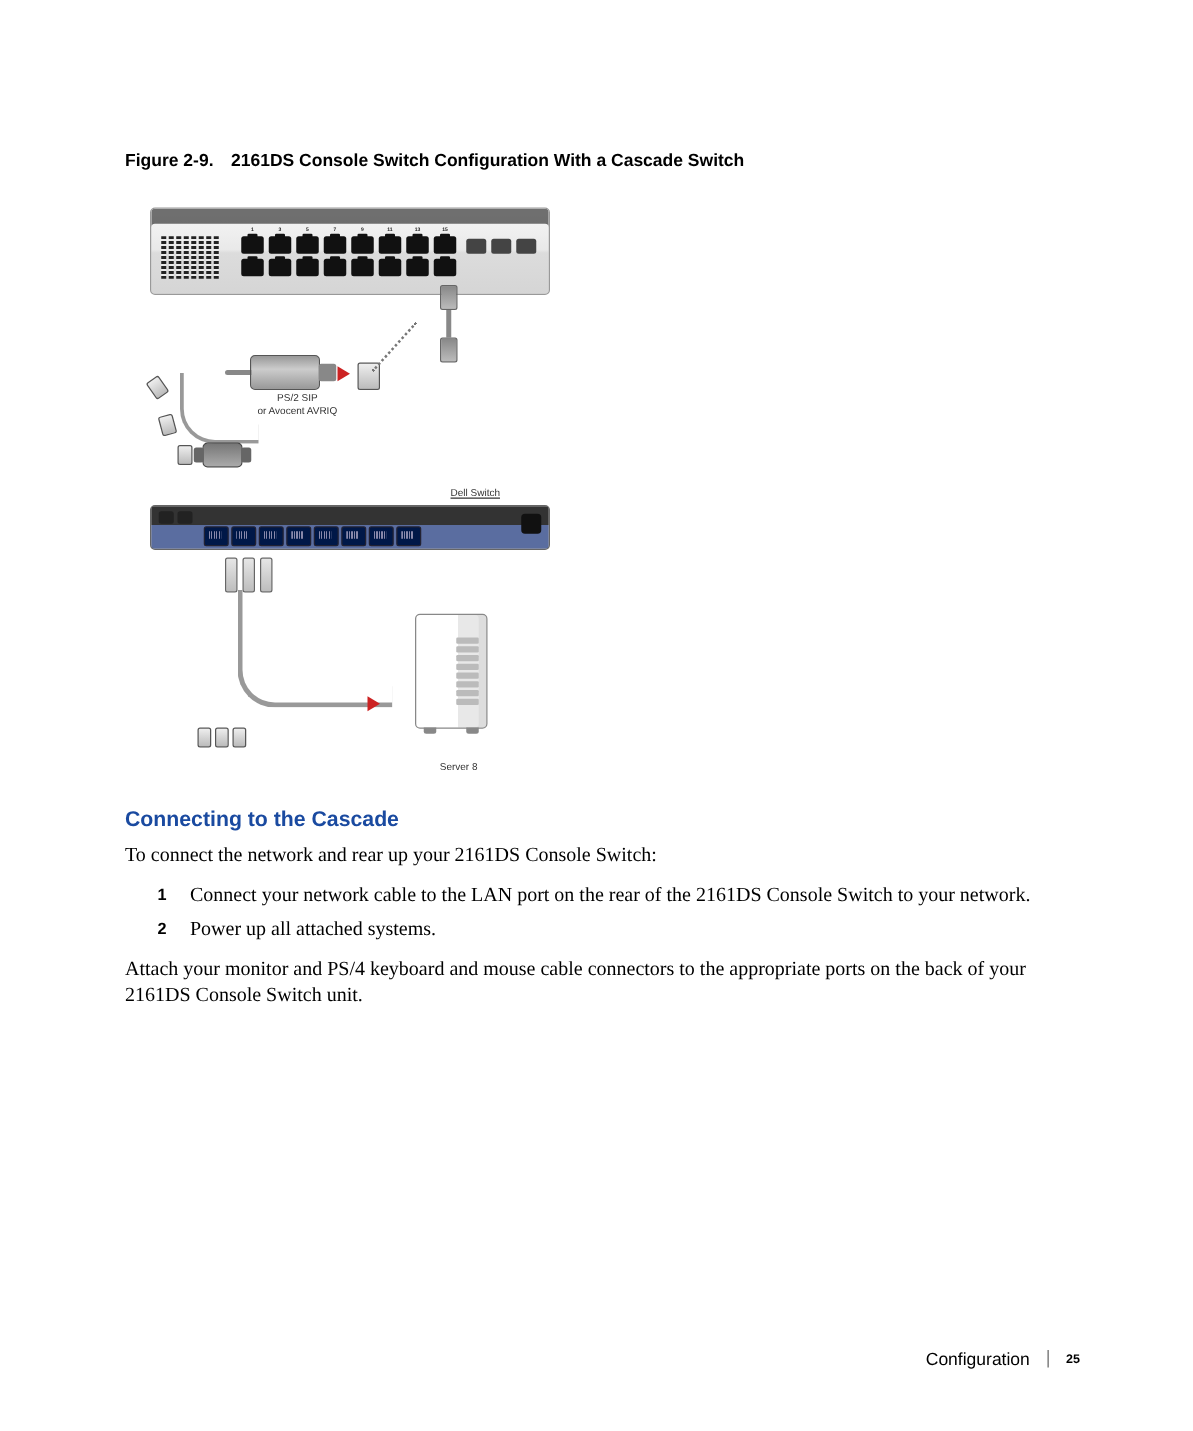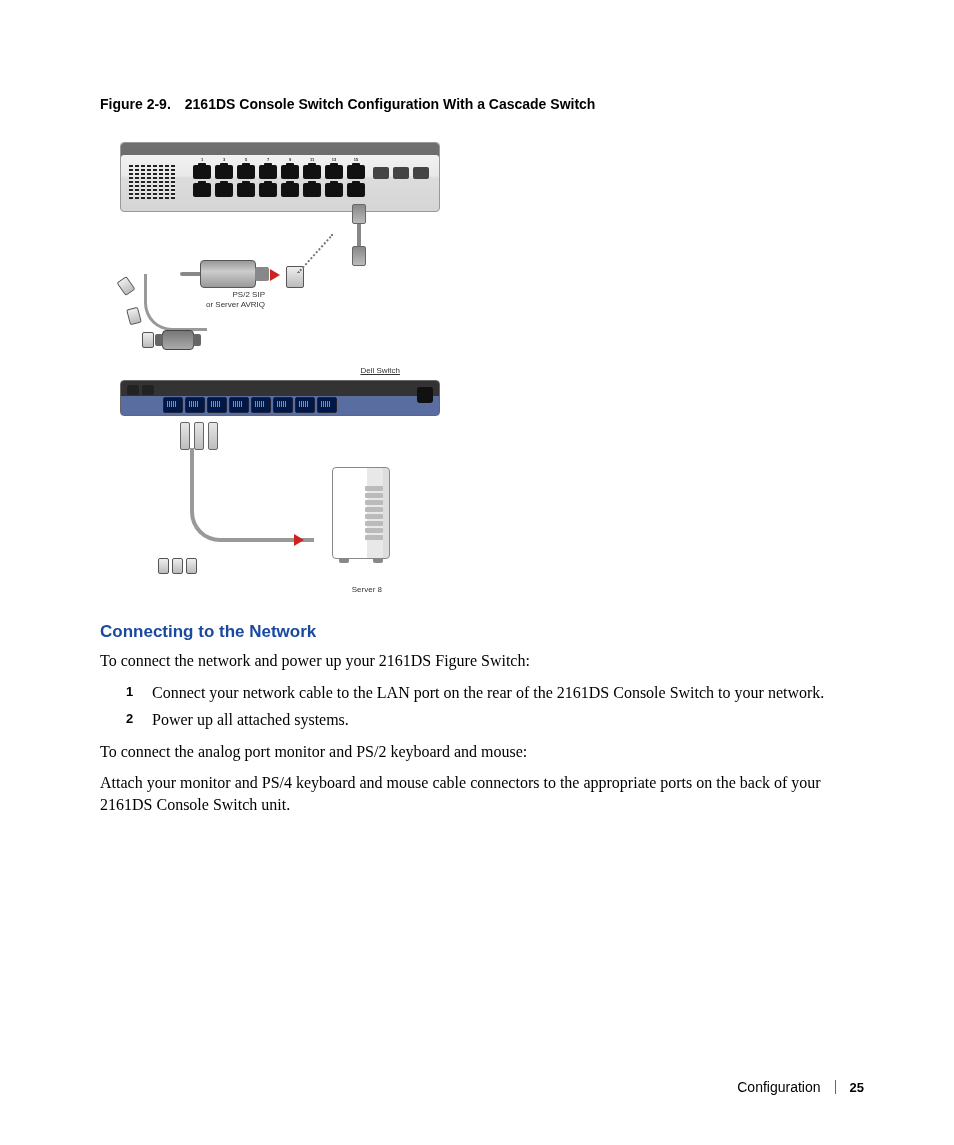--- a/index.html
+++ b/index.html
@@ -7,21 +7,21 @@
     padding: 0;
     background: #fff;
     font-family: Georgia, "Times New Roman", serif;
     color: #000;
     width: 954px;
     height: 1145px;
     position: relative;
     box-sizing: border-box;
   }
   .page {
-    padding: 96px 90px 60px 100px;
+    padding: 120px 90px 60px 100px;
     box-sizing: border-box;
     height: 100%;
     position: relative;
   }
   .figcap {
     font-family: Arial, Helvetica, sans-serif;
     font-weight: bold;
     font-size: 14px;
     margin-bottom: 30px;
   }
@@ -151,21 +151,21 @@
     height: 14px;
     background: #888;
     border-radius: 2px;
   }
   .dongle-label {
     position: absolute;
     left: 86px;
     top: 30px;
     font: 8px/10px Arial, Helvetica, sans-serif;
     color: #333;
-    text-align: right;
+    text-align: center;
   }
   .arrowwrap {
     position: absolute;
     left: 150px;
     top: 6px;
   }
   .arrow {
     width: 0;
     height: 0;
     border-top: 6px solid transparent;
@@ -442,21 +442,21 @@
     align-items: center;
     gap: 14px;
   }
   .footer .sep {
     width: 1px;
     height: 14px;
     background: #666;
   }
   .footer .pn {
     font-weight: bold;
-    font-size: 13px;
+    font-size: 10px;
   }
   .dotline {
     position: absolute;
     border-top: 2px dotted #777;
   }
 </style>
 </head>
 <body>
 
 <div class="page">
@@ -524,21 +524,21 @@
       <div class="fanout">
         <div class="fanplug a"></div>
         <div class="fanplug b"></div>
         <div class="fanplug c"></div>
         <div class="fanline"></div>
         <div class="fanstem"></div>
       </div>
       <div class="dongle"></div>
       <div class="dongle-label">
         <span>PS/2 SIP</span><br>
-        <span>or Server AVRIQ</span>
+        <span>or Avocent AVRIQ</span>
       </div>
       <div class="arrowwrap"><span class="arrow"></span><span class="jack"></span></div>
       <div class="dotline" style="left:178px; top:12px; width:52px; transform:rotate(-48deg); transform-origin:left;"></div>
 
       <div class="vgadown">
         <div class="vga">
             <div class="hex l"></div>
             <div class="hex r"></div>
           </div>
       </div>
@@ -588,30 +588,29 @@
         <div class="feet">
             <div></div>
             <div></div>
           </div>
       </div>
       <div class="srvlabel">Server 8</div>
     </div>
 
   </div>
 
-  <h3 class="sect">Connecting to the Network</h3>
-
-  <p class="body">To connect the network and power up your 2161DS Figure Switch:</p>
+  <h3 class="sect">Connecting to the Cascade</h3>
+
+  <p class="body">To connect the network and rear up your 2161DS Console Switch:</p>
 
   <ol class="steps">
     <li>Connect your network cable to the LAN port on the rear of the 2161DS Console Switch to your network.</li>
     <li>Power up all attached systems.</li>
   </ol>
 
-  <p class="body">To connect the analog port monitor and PS/2 keyboard and mouse:</p>
   <p class="body">Attach your monitor and PS/4 keyboard and mouse cable connectors to the appropriate ports on the back of your 2161DS Console Switch unit.</p>
 
   <div class="footer">
     <span>Configuration</span>
     <span class="sep"></span>
     <span class="pn">25</span>
   </div>
 
 </div>
 

